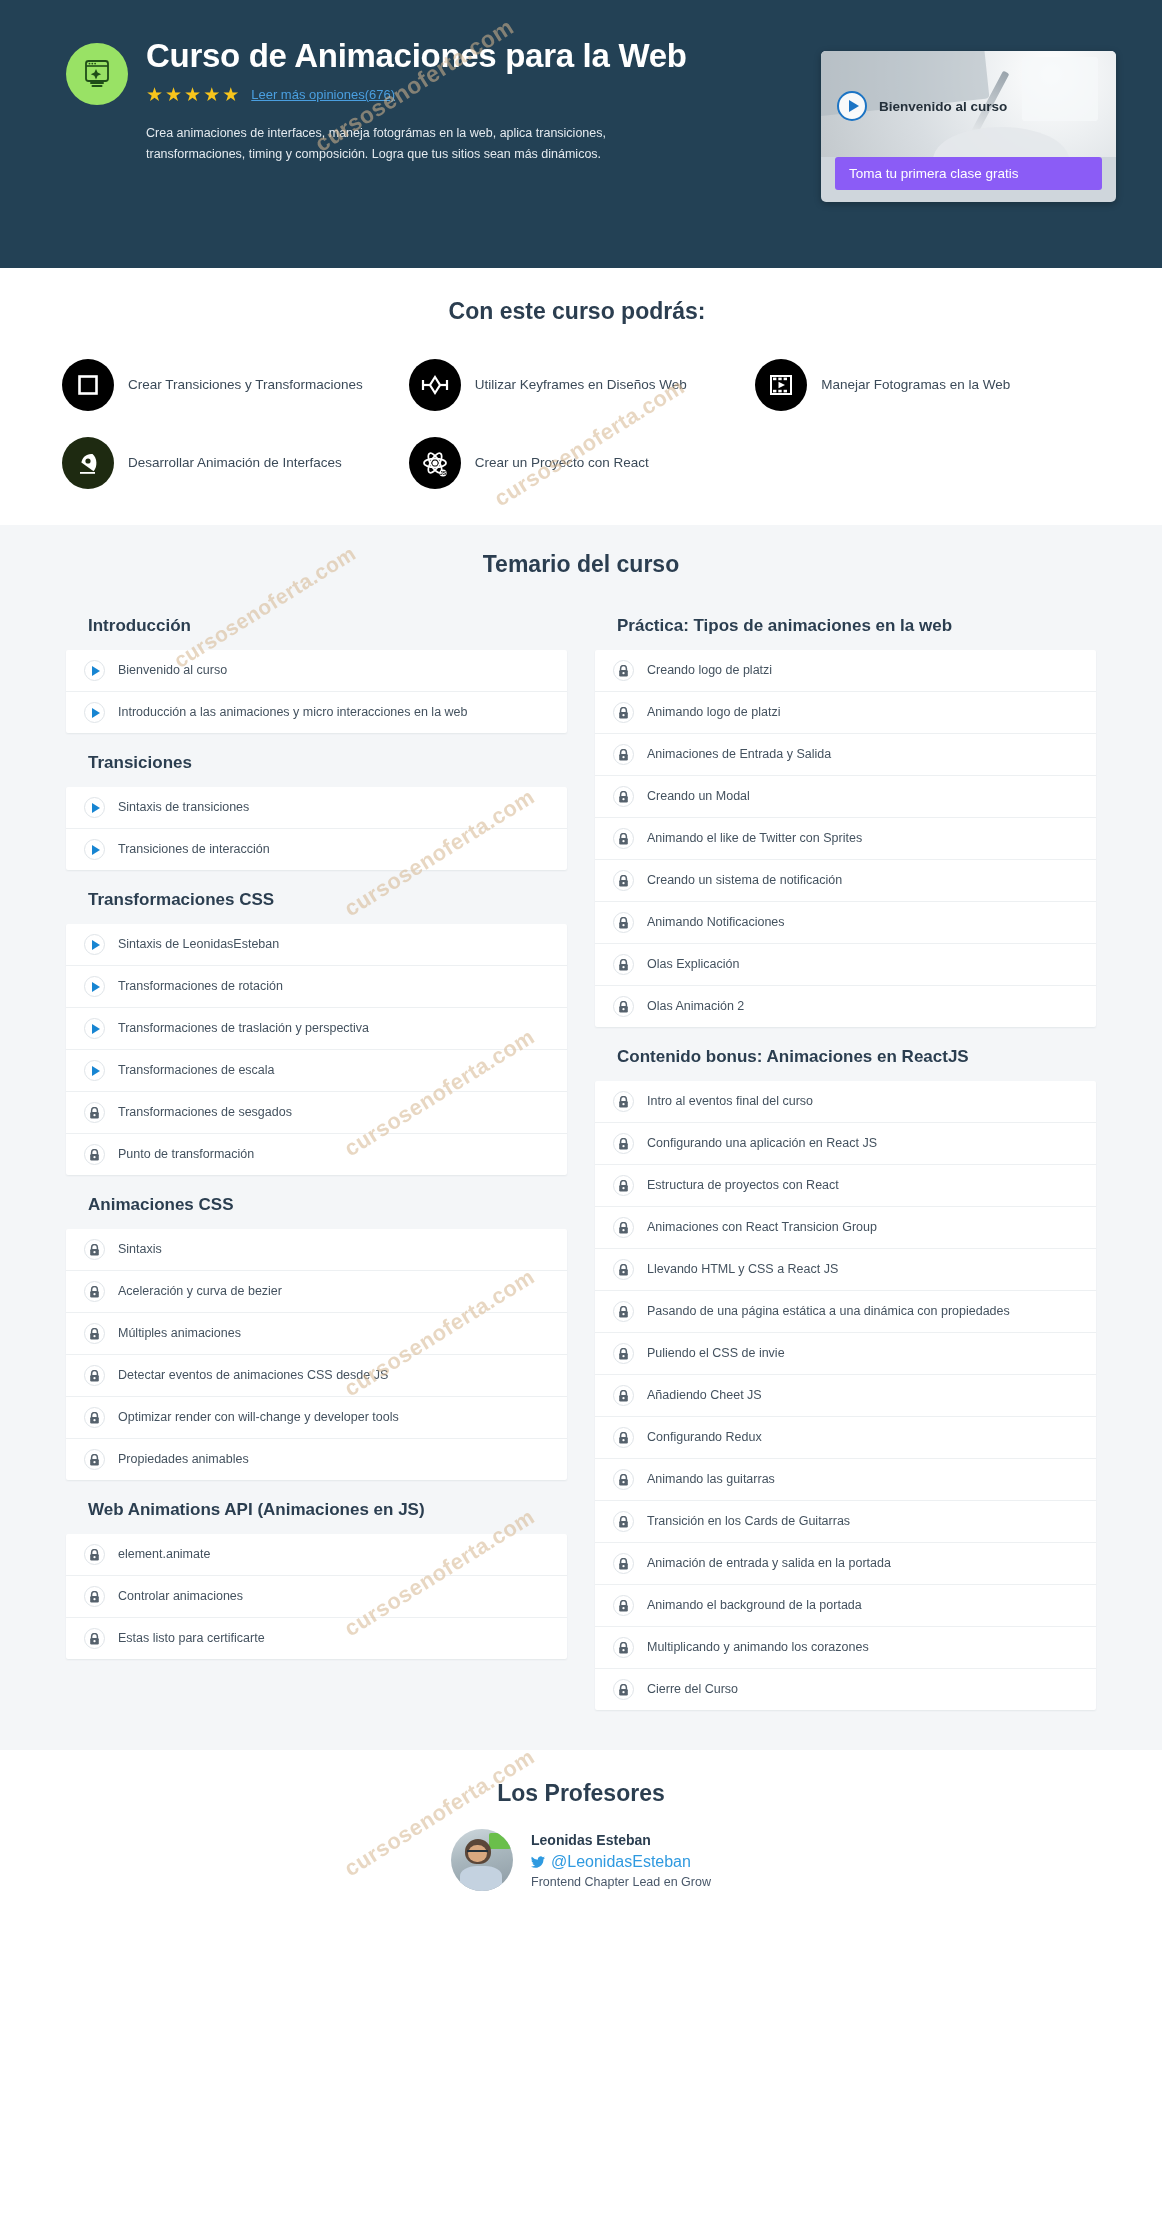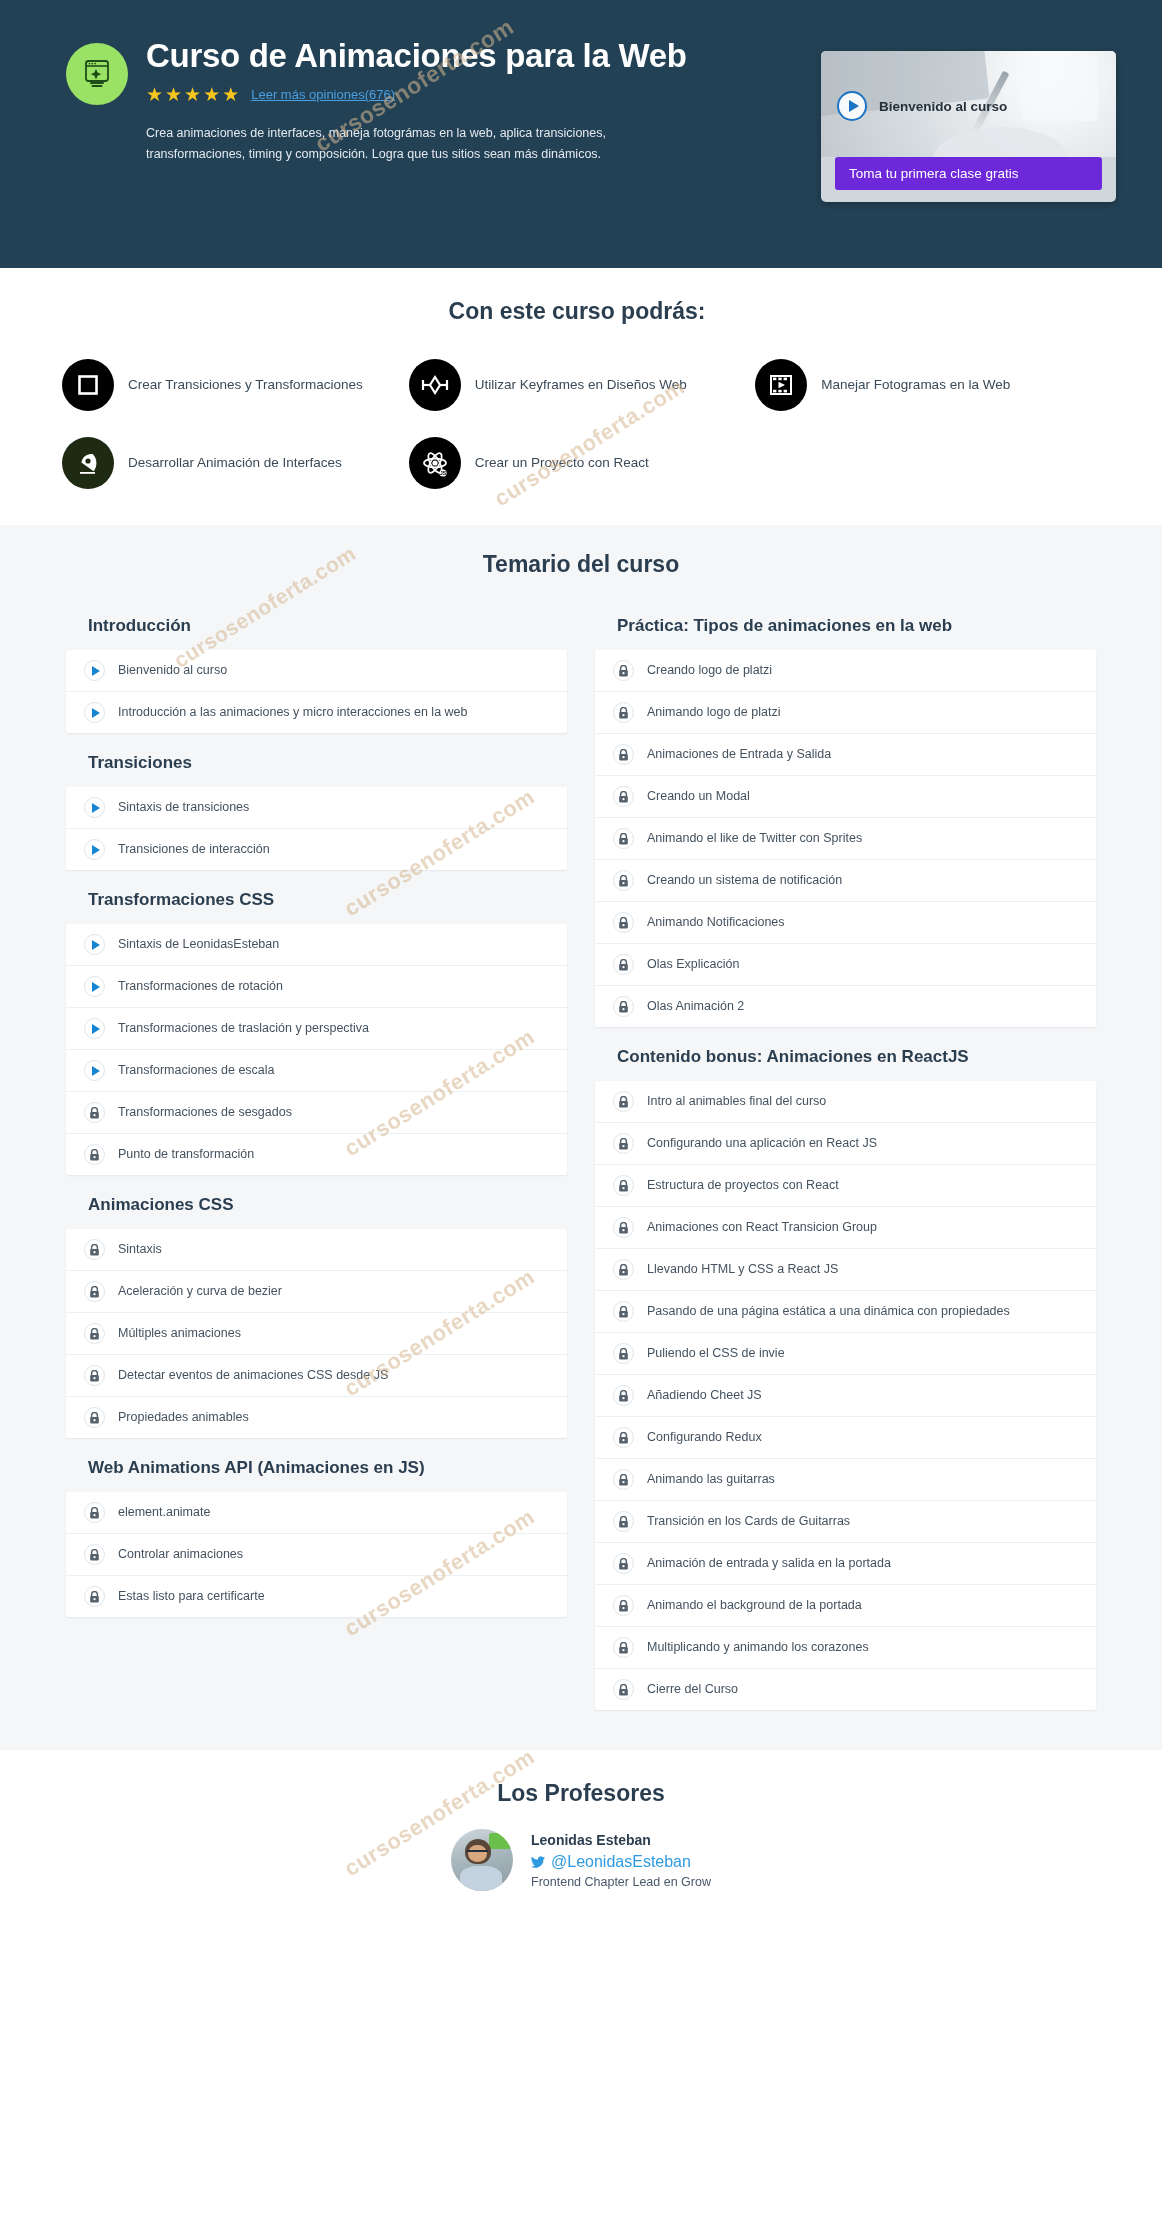--- a/index.html
+++ b/index.html
@@ -142,21 +142,21 @@
     margin-left: 3px;
   }
   .video-overlay-label {
     font-size: 13.5px;
     font-weight: 700;
     color: #24303a;
   }
   .free-class-btn {
     display: block;
     margin: 0 14px 12px 14px;
-    background: #6d28d9;
+    background: #8b5cf6;
     color: #fff;
     font-size: 13.5px;
     padding: 9px 14px;
     border: none;
     border-radius: 3px;
     text-align: left;
     cursor: pointer;
     position: relative;
     z-index: 3;
     width: calc(100% - 28px);
@@ -579,20 +579,30 @@
             <span class="lesson-label">Detectar eventos de animaciones CSS desde JS</span>
           </li>
           <li class="lesson">
             <span class="ico-circle">
               <svg width="11" height="12" viewBox="0 0 11 12">
                 <path d="M2.6 5V3.4a2.9 2.9 0 0 1 5.8 0V5" fill="none" stroke="#55616c" stroke-width="1.5"></path>
                 <rect x="1.2" y="5" width="8.6" height="6.4" rx="1.2" fill="#55616c"></rect>
                 <circle cx="5.5" cy="8.2" r="1.15" fill="#fff"></circle>
               </svg>
             </span>
+            <span class="lesson-label">Optimizar render con will-change y developer tools</span>
+          </li>
+          <li class="lesson">
+            <span class="ico-circle">
+              <svg width="11" height="12" viewBox="0 0 11 12">
+                <path d="M2.6 5V3.4a2.9 2.9 0 0 1 5.8 0V5" fill="none" stroke="#55616c" stroke-width="1.5"></path>
+                <rect x="1.2" y="5" width="8.6" height="6.4" rx="1.2" fill="#55616c"></rect>
+                <circle cx="5.5" cy="8.2" r="1.15" fill="#fff"></circle>
+              </svg>
+            </span>
             <span class="lesson-label">Propiedades animables</span>
           </li>
         </ul>
         <h3 class="module-title">Web Animations API (Animaciones en JS)</h3>
         <ul class="lesson-list">
           <li class="lesson">
             <span class="ico-circle">
               <svg width="11" height="12" viewBox="0 0 11 12">
                 <path d="M2.6 5V3.4a2.9 2.9 0 0 1 5.8 0V5" fill="none" stroke="#55616c" stroke-width="1.5"></path>
                 <rect x="1.2" y="5" width="8.6" height="6.4" rx="1.2" fill="#55616c"></rect>
@@ -720,21 +730,21 @@
         <h3 class="module-title">Contenido bonus: Animaciones en ReactJS</h3>
         <ul class="lesson-list">
           <li class="lesson">
             <span class="ico-circle">
               <svg width="11" height="12" viewBox="0 0 11 12">
                 <path d="M2.6 5V3.4a2.9 2.9 0 0 1 5.8 0V5" fill="none" stroke="#55616c" stroke-width="1.5"></path>
                 <rect x="1.2" y="5" width="8.6" height="6.4" rx="1.2" fill="#55616c"></rect>
                 <circle cx="5.5" cy="8.2" r="1.15" fill="#fff"></circle>
               </svg>
             </span>
-            <span class="lesson-label">Intro al animables final del curso</span>
+            <span class="lesson-label">Intro al eventos final del curso</span>
           </li>
           <li class="lesson">
             <span class="ico-circle">
               <svg width="11" height="12" viewBox="0 0 11 12">
                 <path d="M2.6 5V3.4a2.9 2.9 0 0 1 5.8 0V5" fill="none" stroke="#55616c" stroke-width="1.5"></path>
                 <rect x="1.2" y="5" width="8.6" height="6.4" rx="1.2" fill="#55616c"></rect>
                 <circle cx="5.5" cy="8.2" r="1.15" fill="#fff"></circle>
               </svg>
             </span>
             <span class="lesson-label">Configurando una aplicación en React JS</span>

